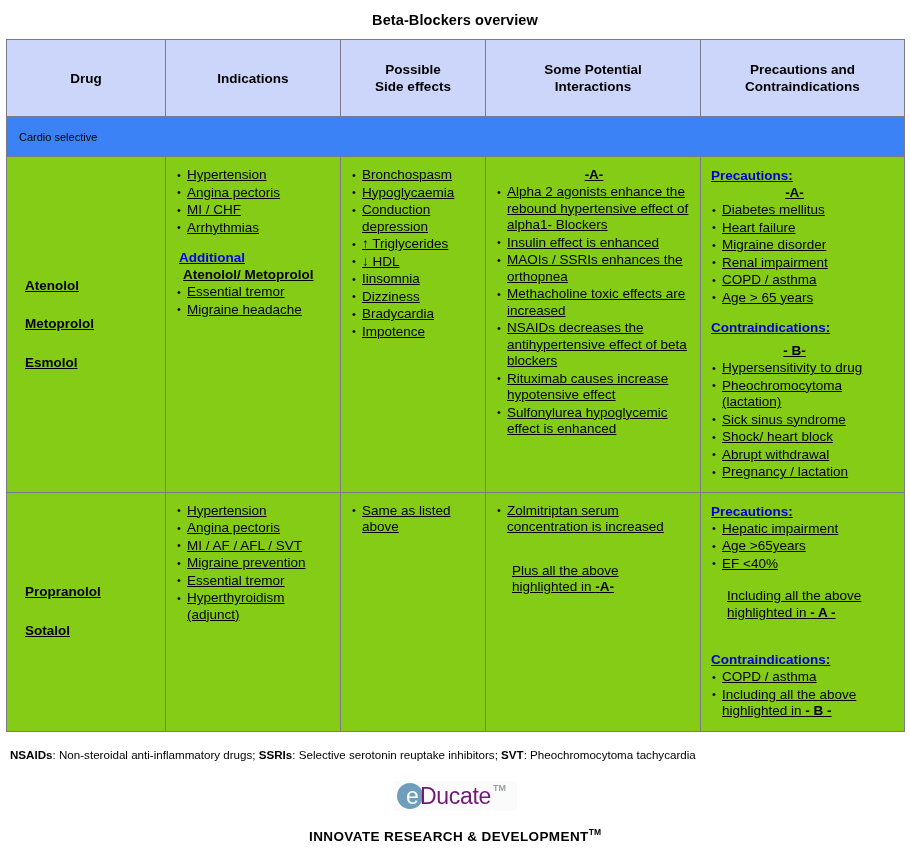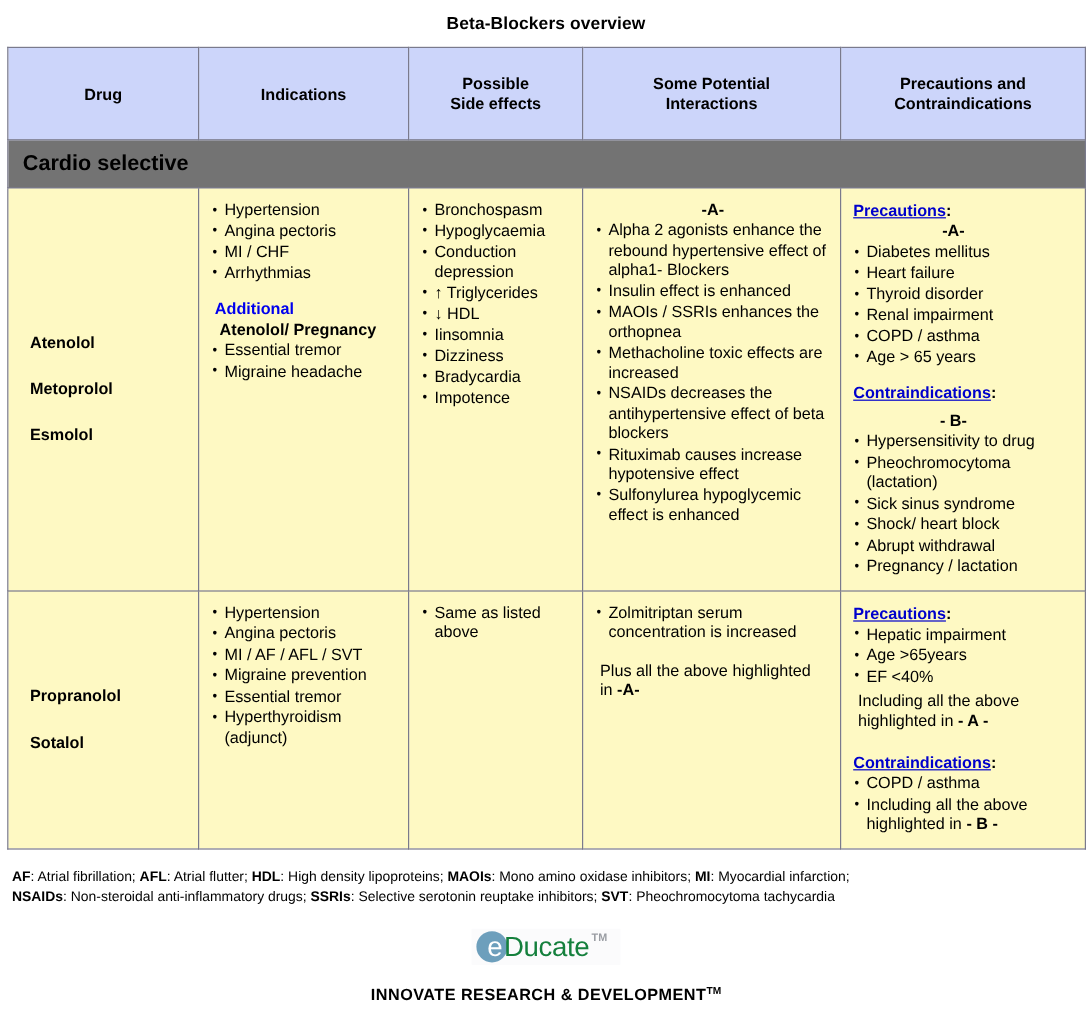--- a/index.html
+++ b/index.html
@@ -63,34 +63,35 @@
     font-size: 13.5px;
     font-weight: bold;
     line-height: 17px;
     padding: 6px 4px;
   }
   .hdr-l1 { display: block; }
   .hdr-l2 { display: block; }
 
   
   tr.section-row td {
-    background: #737373;
+    background: #3b82f6;
     height: 31px;
     vertical-align: middle;
-    font-size: 18px;
-    font-weight: bold;
+    font-size: 11px;
+    font-weight: normal;
     padding: 4px 0 4px 12px;
   }
 
   
   tr.body-row td {
-    background: #fef9c3;
+    background: #84cc16;
     font-size: 13.5px;
     line-height: 16.5px;
     padding: 10px 8px 10px 10px;
+    text-decoration: underline;
   }
   tr.body-row td.drug-cell {
     vertical-align: middle;
     padding-left: 18px;
   }
 
   
   .drug-name {
     font-weight: bold;
     font-size: 13.5px;
@@ -114,21 +115,21 @@
     content: "\2022";
     position: absolute;
     left: 1px;
     top: -0.5px;
     font-size: 11px;
     line-height: 17px;
   }
 
   
   .plain {
-    margin: 4px;
+    margin: 16px;
     line-height: 16.5px;
   }
   .spacer-6 { height: 6px; }
   .spacer-10 { height: 10px; }
   .spacer-12 { height: 12px; }
   .spacer-14 { height: 14px; }
 
   
   .lbl-additional {
     color: #0000ee;
@@ -209,21 +210,21 @@
     color: #ffffff;
     font-family: "Liberation Sans", sans-serif;
     line-height: 28px;
     font-weight: normal;
   }
   .logo-word {
     position: absolute;
     left: 27px;
     top: 1px;
     font-size: 23px;
-    color: #15803d;
+    color: #701a75;
     line-height: 28px;
     letter-spacing: -0.3px;
   }
   .logo-tm {
     position: absolute;
     left: 100px;
     top: 2px;
     font-size: 9px;
     color: #9a9da3;
     font-weight: bold;
@@ -297,21 +298,21 @@
 
           <td>
             <ul class="blist">
               <li>Hypertension</li>
               <li>Angina pectoris</li>
               <li>MI / CHF</li>
               <li>Arrhythmias</li>
             </ul>
             <div class="spacer-12"></div>
             <p class="lbl-additional">Additional</p>
-            <p class="lbl-drugpair">Atenolol/ Pregnancy</p>
+            <p class="lbl-drugpair">Atenolol/ Metoprolol</p>
             <ul class="blist">
               <li>Essential tremor</li>
               <li>Migraine headache</li>
             </ul>
           </td>
 
           <td>
             <ul class="blist">
               <li>Bronchospasm</li>
               <li>Hypoglycaemia</li>
@@ -337,21 +338,21 @@
               <li>Sulfonylurea hypoglycemic effect is enhanced</li>
             </ul>
           </td>
 
           <td>
             <p class="sec-head"><span class="sec-link">Precautions</span><span class="colon">:</span></p>
             <p class="group-tag indent-right">-A-</p>
             <ul class="blist">
               <li>Diabetes mellitus</li>
               <li>Heart failure</li>
-              <li>Thyroid disorder</li>
+              <li>Migraine disorder</li>
               <li>Renal impairment</li>
               <li>COPD / asthma</li>
               <li>Age &gt; 65 years</li>
             </ul>
             <div class="spacer-12"></div>
             <p class="sec-head"><span class="sec-link">Contraindications</span><span class="colon">:</span></p>
             <div class="spacer-6"></div>
             <p class="group-tag indent-right">- B-</p>
             <ul class="blist">
               <li>Hypersensitivity to drug</li>
@@ -412,27 +413,20 @@
               <li><span>Including all the above highlighted in </span><span class="ib">- B -</span></li>
             </ul>
           </td>
         </tr>
 
       </tbody>
     </table>
   </div>
 
   <div class="abbr">
-    <div>
-      <b>AF</b>: <span>Atrial fibrillation</span>;
-      <b>AFL</b>: <span>Atrial flutter</span>;
-      <b>HDL</b>: <span>High density lipoproteins</span>;
-      <b>MAOIs</b>: <span>Mono amino oxidase inhibitors</span>;
-      <b>MI</b>: <span>Myocardial infarction</span>;
-    </div>
     <div>
       <b>NSAIDs</b>: <span>Non-steroidal anti-inflammatory drugs</span>;
       <b>SSRIs</b>: <span>Selective serotonin reuptake inhibitors</span>;
       <b>SVT</b>: <span>Pheochromocytoma tachycardia</span>
     </div>
   </div>
 
   <div class="logo-area">
     <div class="logo">
       <span class="logo-circle"></span>

